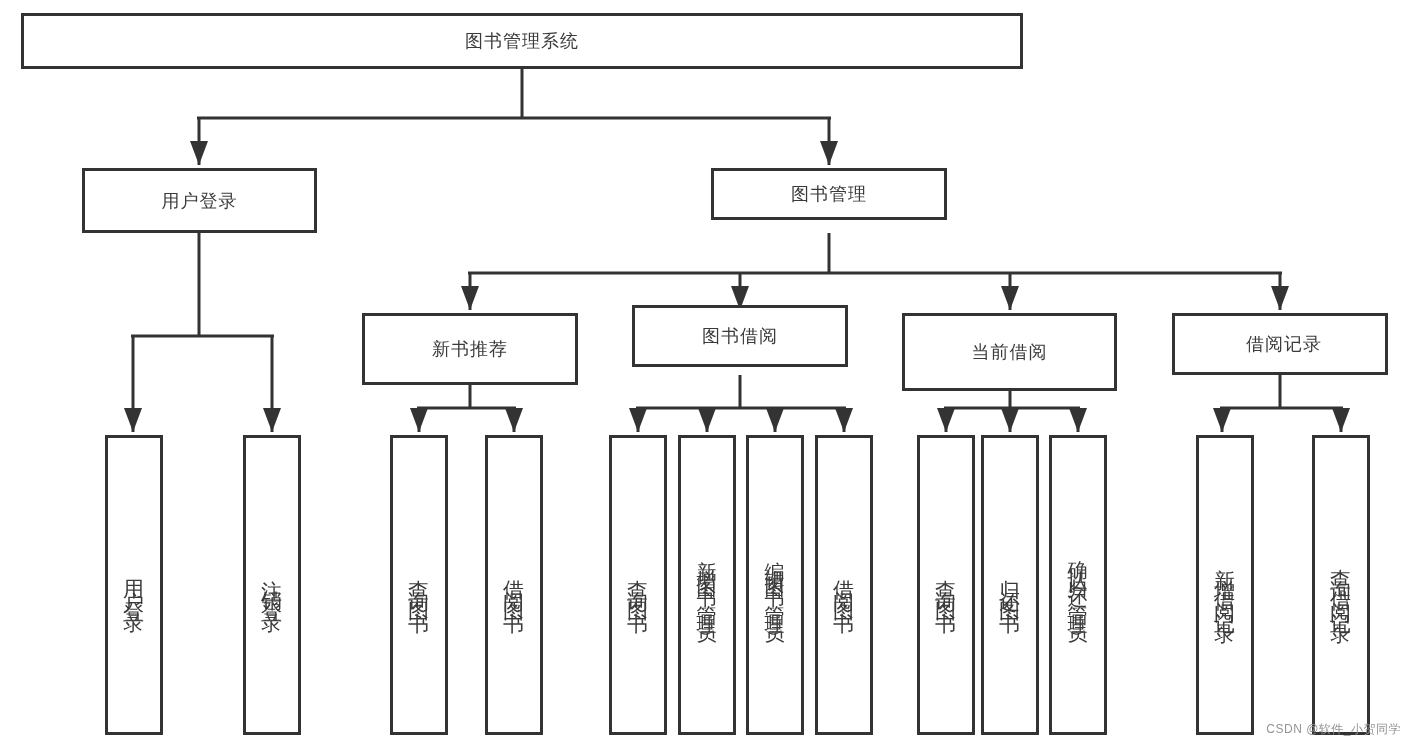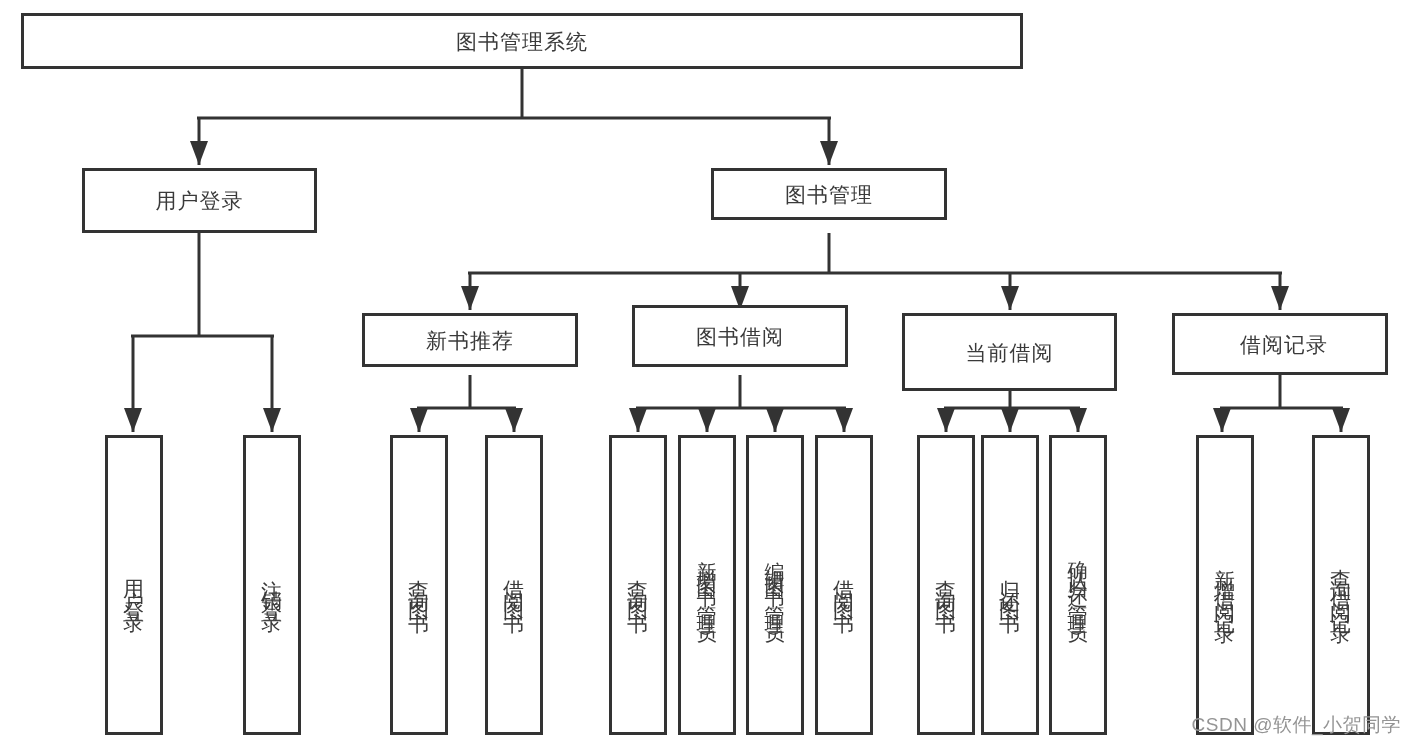--- a/index.html
+++ b/index.html
@@ -13,35 +13,35 @@
   #wires{position:absolute;left:0;top:0;z-index:1;}
   .node{
     position:absolute;
     box-sizing:border-box;
     background:#ffffff;
     border:3px solid #333333;
     display:flex;align-items:center;justify-content:center;
     color:#3a3a3a;
     z-index:2;
   }
-  .h-node{font-size:21px;letter-spacing:1px;line-height:1;}
+  .h-node{font-size:18px;letter-spacing:1px;line-height:1;}
   .leaf{width:58px;top:435px;height:300px;}
   .leaf .vtext{
     writing-mode:vertical-rl;
     text-orientation:mixed;
     font-size:21px;
     letter-spacing:11px;
     line-height:1;
     color:#3a3a3a;
   }
   .leaf .vtext.long{letter-spacing:9px;font-size:20px;}
   #watermark{
     position:absolute;
     right:4px;bottom:9px;
-    font-size:19px;
+    font-size:12px;
     color:#949494;
     z-index:10;
     letter-spacing:0.5px;
     white-space:nowrap;
   }
 </style>
 </head>
 <body>
 
 <div id="canvas">
@@ -100,21 +100,21 @@
     <span>图书管理系统</span>
   </div>
 
   <div class="node h-node" style="left:82px;top:168px;width:235px;height:65px;">
     <span>用户登录</span>
   </div>
   <div class="node h-node" style="left:711px;top:168px;width:236px;height:52px;">
     <span>图书管理</span>
   </div>
 
-  <div class="node h-node" style="left:362px;top:313px;width:216px;height:54px;">
+  <div class="node h-node" style="left:362px;top:313px;width:216px;height:72px;">
     <span>新书推荐</span>
   </div>
   <div class="node h-node" style="left:632px;top:305px;width:216px;height:62px;">
     <span>图书借阅</span>
   </div>
   <div class="node h-node" style="left:902px;top:313px;width:215px;height:78px;">
     <span>当前借阅</span>
   </div>
   <div class="node h-node" style="left:1172px;top:313px;width:216px;height:62px;padding-left:8px;">
     <span>借阅记录</span>

